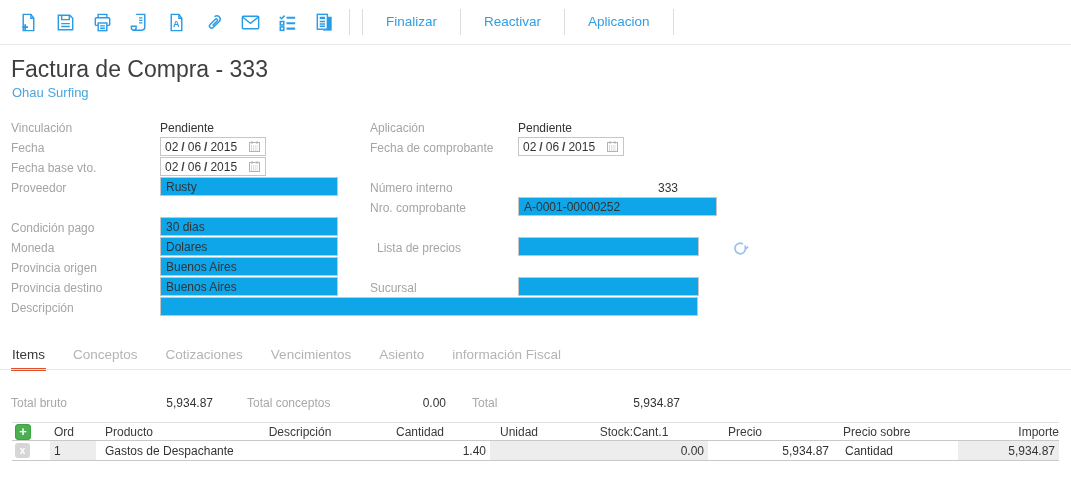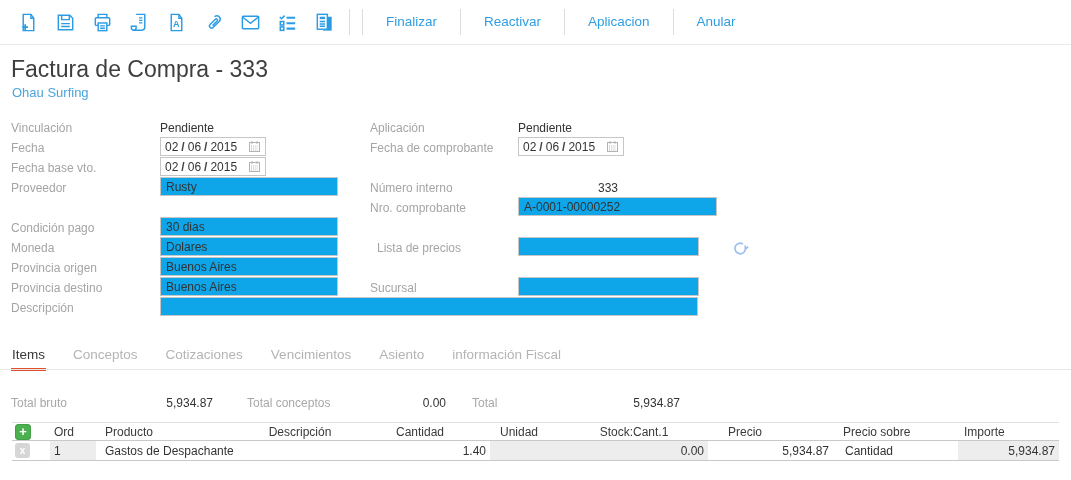--- a/index.html
+++ b/index.html
@@ -44,21 +44,21 @@
   
   .items-table { position:absolute; left:12px; top:422px; width:1047px; border-collapse:collapse;
                  font-size:12px; color:#333; border-top:1px solid #e0e0e0; table-layout:fixed; }
   .items-table th { font-weight:normal; color:#3a3a3a; height:18px; border-bottom:1px solid #c9c9c9; overflow:hidden; white-space:nowrap; }
   .items-table td { height:20px; border-bottom:1px solid #c9c9c9; overflow:hidden; white-space:nowrap; }
   .c-act{width:38px;} .c-ord{width:46px;} .c-prod{width:154px;} .c-desc{width:100px;}
   .c-cant{width:140px;} .c-uni{width:70px;} .c-stk{width:148px;} .c-pre{width:125px;}
   .c-psobre{width:125px;} .c-imp{width:101px;}
   .al{text-align:left;} .ar{text-align:right;} .ac{text-align:center;}
   .pl4{padding-left:4px;} .pl9{padding-left:9px;} .pl10{padding-left:10px;} .pl12{padding-left:12px;}
-  .pl20{padding-left:20px;} .pl6{padding-left:6px;} .pr4{padding-right:4px;}
+  .pl20{padding-left:20px;} .pl6{padding-left:6px;text-align:right;} .pr4{padding-right:4px;}
   .bg-gray{background:#ededed;}
   .add-btn { display:inline-flex; width:16px; height:16px; background:#4caf50; border:1px solid #42a047;
              border-radius:3px; color:#fff; font-size:13px; font-weight:bold; align-items:center;
              justify-content:center; line-height:1; cursor:pointer; margin-left:3px; }
   .del-btn { display:inline-flex; width:15px; height:15px; background:#d6d6d6; border-radius:3px;
              color:#fff; font-size:10px; font-weight:bold; align-items:center; justify-content:center;
              line-height:1; cursor:pointer; margin-left:3px; }
   svg { display:block; }
 </style>
 </head>
@@ -129,21 +129,20 @@
     </svg>
   </span>
   <span class="tb-sep"></span>
   <span class="tb-sep"></span>
   <span class="tb-action">Finalizar</span>
   <span class="tb-sep"></span>
   <span class="tb-action">Reactivar</span>
   <span class="tb-sep"></span>
   <span class="tb-action">Aplicacion</span>
   <span class="tb-sep"></span>
-  <span class="tb-action">Anular</span>
 </div>
 
 <div class="page-title">Factura de Compra - 333</div>
 <div class="page-subtitle">Ohau Surfing</div>
 
 <span class="lbl" style="left:11px; top:121px;">Vinculación</span>
 <span class="sval" style="left:160px; top:121px;">Pendiente</span>
 
 <span class="lbl" style="left:11px; top:141px;">Fecha</span>
 <div class="datebox" style="left:160px; top:137px;">
@@ -208,21 +207,21 @@
   <span class="cal">
     <svg width="13" height="13" viewBox="0 0 13 13" fill="none" stroke="#b3b3b3" stroke-width="1">
       <rect x="1.5" y="2.5" width="10" height="9"></rect>
         <path d="M4 1v3M9 1v3"></path>
       <path d="M3 6h7M3 8h7M3 10h7" stroke-dasharray="1 1.2"></path>
     </svg>
   </span>
 </div>
 
 <span class="lbl" style="left:370px; top:181px;">Número interno</span>
-<span class="sval num-right" style="left:518px; top:181px; width:180px;text-align:center;">333</span>
+<span class="sval num-right" style="left:498px; top:181px; width:180px;">333</span>
 
 <span class="lbl" style="left:370px; top:201px;">Nro. comprobante</span>
 <input class="inp" style="left: 518px; top: 197px; width: 199px;" value="A-0001-00000252">
 
 <span class="lbl" style="left:377px; top:241px;">Lista de precios</span>
 <input class="inp" style="left: 518px; top: 237px; width: 181px;" value="">
 <span class="refresh">
   <svg width="21" height="21" viewBox="0 0 21 21" fill="none" stroke="#9cc0ee" stroke-width="1.7" stroke-linecap="round">
     <path d="M12.3 5.6a5.3 5.3 0 1 0 3.2 5.1"></path>
     <path d="M15.5 10.7l2.2-1.5M15.5 10.7l-0.3-2.7"></path>

